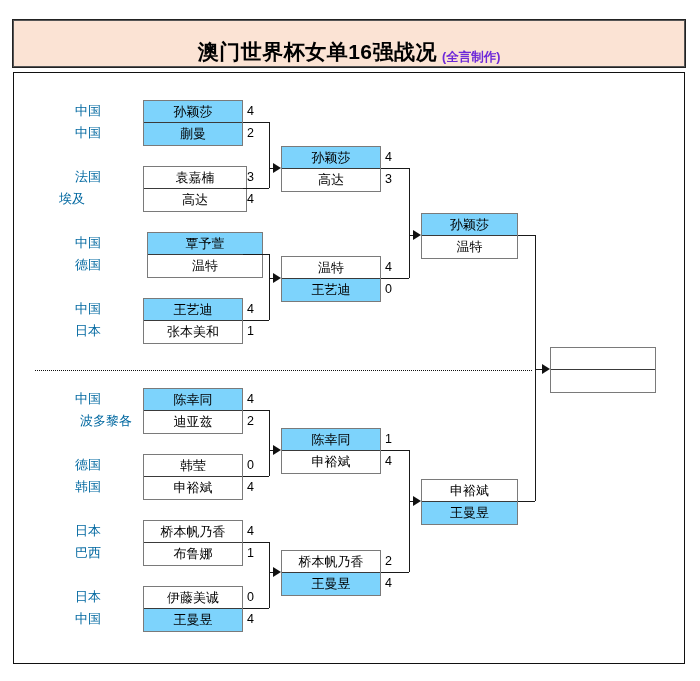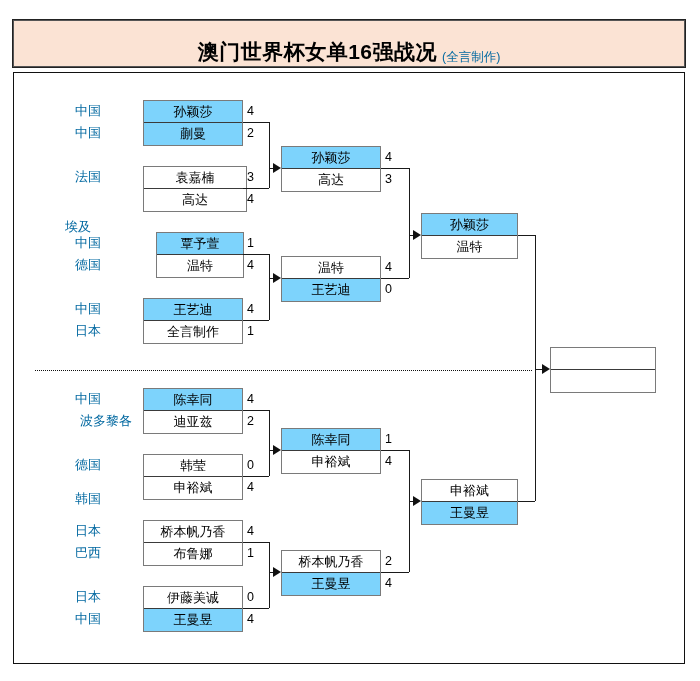--- a/index.html
+++ b/index.html
@@ -6,21 +6,21 @@
   body{font-family:"Liberation Sans","DejaVu Sans",sans-serif;}
   #page{position:relative;width:700px;height:681px;background:#ffffff;overflow:hidden;}
 
   
   .header{position:absolute;left:13px;top:20px;width:672px;height:47px;
           background:#FBE3D4;border:1px solid #555;box-sizing:border-box;
           box-shadow:inset 0 0 0 1px #FBE3D4, 0 0 0 1px #222;}
   .header-inner{position:absolute;left:0;top:0;right:0;bottom:0;
           display:flex;align-items:flex-end;justify-content:center;}
   .title-main{font-size:21px;font-weight:bold;color:#000;letter-spacing:.5px;}
-  .title-sub{font-size:12.5px;font-weight:normal;color:#0369a1;margin-left:5px;}
+  .title-sub{font-size:12.5px;font-weight:bold;color:#6d28d9;margin-left:5px;}
 
   
   .frame{position:absolute;left:13px;top:72px;width:672px;height:592px;
          border:1.5px solid #111;box-sizing:border-box;background:#fff;}
 
   
   .country{position:absolute;font-size:13px;color:#0369a1;text-align:center;
            width:90px;height:22px;line-height:22px;white-space:nowrap;}
   .mbox{position:absolute;box-sizing:border-box;border:1.5px solid #7a7a7a;
         background:#fff;}
@@ -62,53 +62,53 @@
       </div>
       <div class="country" style="left: 43px; top: 100px;">中国</div>
       <div class="country" style="left: 43px; top: 122px;">中国</div>
       <div class="score" style="left: 247px; top: 166px;">3</div>
       <div class="score" style="left: 247px; top: 188px;">4</div>
       <div class="mbox" style="left: 143px; top: 166px; width: 104px;">
         <div class="mrow top">袁嘉楠</div>
         <div class="mrow ">高达</div>
       </div>
       <div class="country" style="left: 43px; top: 166px;">法国</div>
-      <div class="country" style="left: 33px; top: 188px; margin-top: 28px;">埃及</div>
+      <div class="country" style="left: 27px; top: 188px;">埃及</div>
       <div class="score" style="left: 247px; top: 232px;">1</div>
       <div class="score" style="left: 247px; top: 254px;">4</div>
-      <div class="mbox" style="left: 156px; top: 232px; width: 88px;">
+      <div class="mbox" style="left: 147px; top: 232px; width: 116px;">
         <div class="mrow top hl">覃予萱</div>
         <div class="mrow ">温特</div>
       </div>
       <div class="country" style="left: 43px; top: 232px;">中国</div>
       <div class="country" style="left: 43px; top: 254px;">德国</div>
       <div class="score" style="left: 247px; top: 298px;">4</div>
       <div class="score" style="left: 247px; top: 320px;">1</div>
       <div class="mbox" style="left: 143px; top: 298px; width: 100px;">
         <div class="mrow top hl">王艺迪</div>
-        <div class="mrow ">全言制作</div>
+        <div class="mrow ">张本美和</div>
       </div>
       <div class="country" style="left: 43px; top: 298px;">中国</div>
       <div class="country" style="left: 43px; top: 320px;">日本</div>
       <div class="score" style="left: 247px; top: 388px;">4</div>
       <div class="score" style="left: 247px; top: 410px;">2</div>
       <div class="mbox" style="left: 143px; top: 388px; width: 100px;">
         <div class="mrow top hl">陈幸同</div>
         <div class="mrow ">迪亚兹</div>
       </div>
       <div class="country" style="left: 43px; top: 388px;">中国</div>
       <div class="country" style="left: 61px; top: 410px;">波多黎各</div>
       <div class="score" style="left: 247px; top: 454px;">0</div>
       <div class="score" style="left: 247px; top: 476px;">4</div>
       <div class="mbox" style="left: 143px; top: 454px; width: 100px;">
         <div class="mrow top">韩莹</div>
         <div class="mrow ">申裕斌</div>
       </div>
       <div class="country" style="left: 43px; top: 454px;">德国</div>
-      <div class="country" style="left: 43px; top: 476px; margin-top: 12px;">韩国</div>
+      <div class="country" style="left: 43px; top: 476px;">韩国</div>
       <div class="score" style="left: 247px; top: 520px;">4</div>
       <div class="score" style="left: 247px; top: 542px;">1</div>
       <div class="mbox" style="left: 143px; top: 520px; width: 100px;">
         <div class="mrow top">桥本帆乃香</div>
         <div class="mrow ">布鲁娜</div>
       </div>
       <div class="country" style="left: 43px; top: 520px;">日本</div>
       <div class="country" style="left: 43px; top: 542px;">巴西</div>
       <div class="score" style="left: 247px; top: 586px;">0</div>
       <div class="score" style="left: 247px; top: 608px;">4</div>

